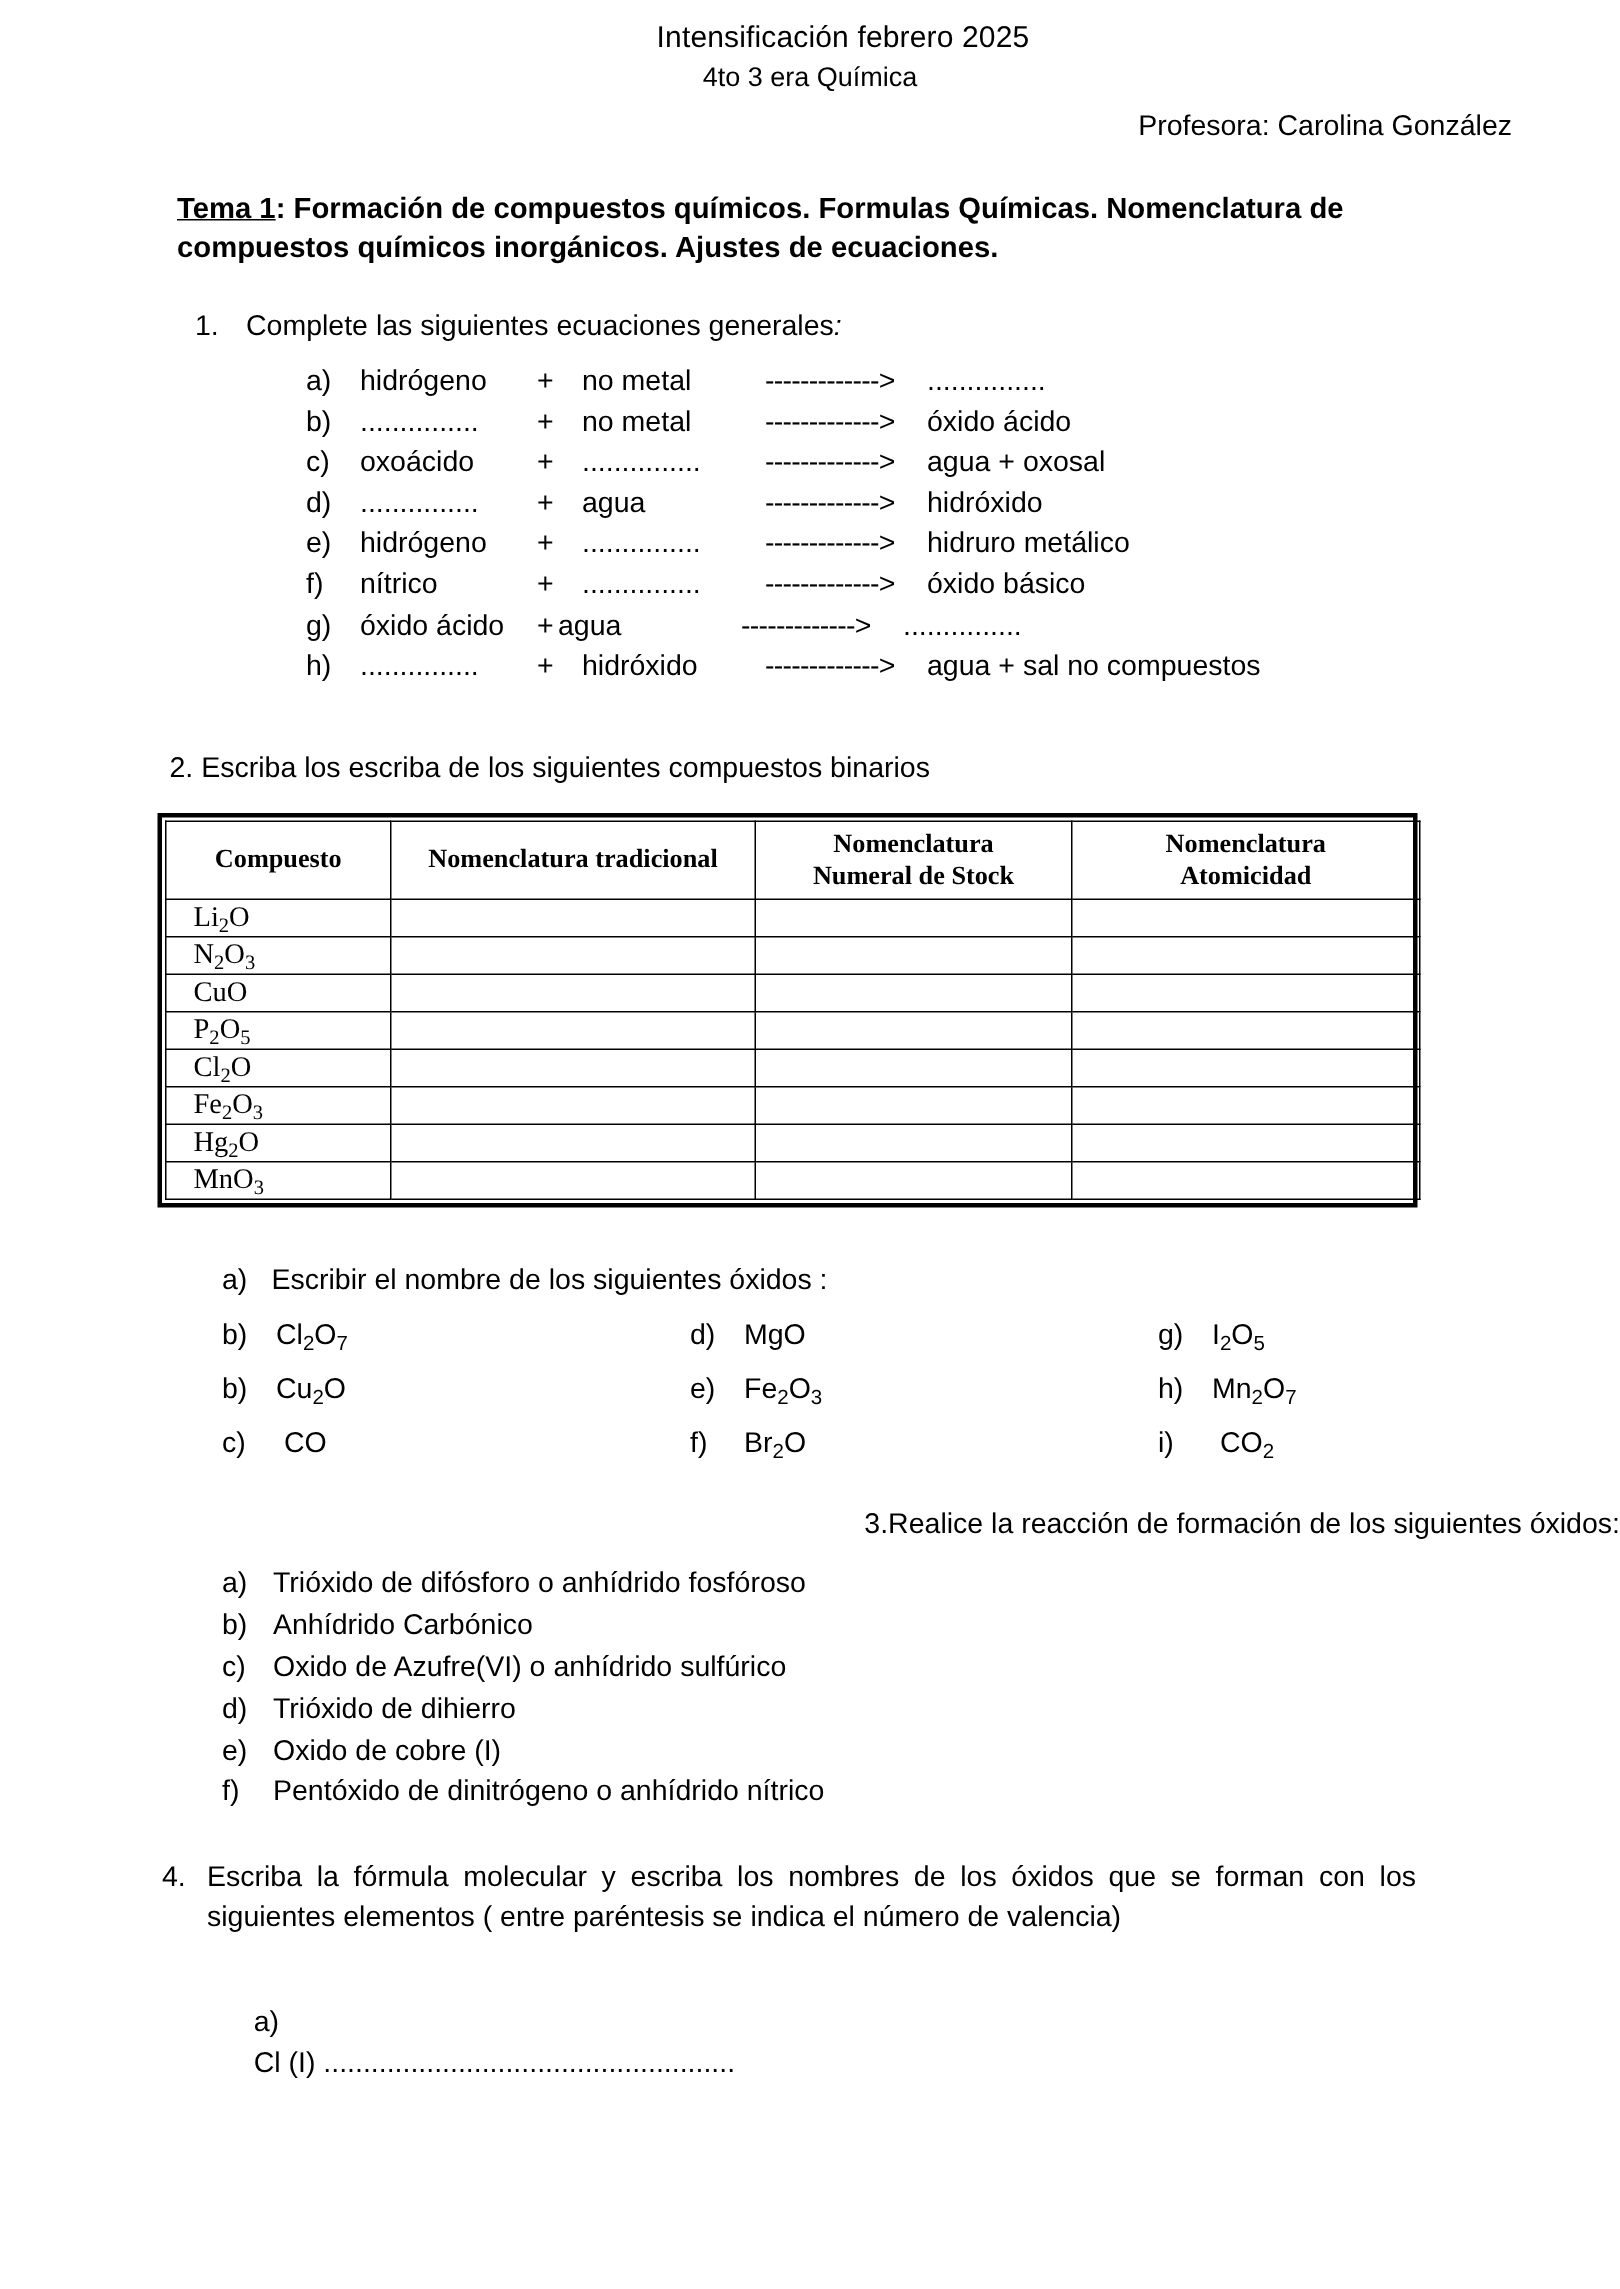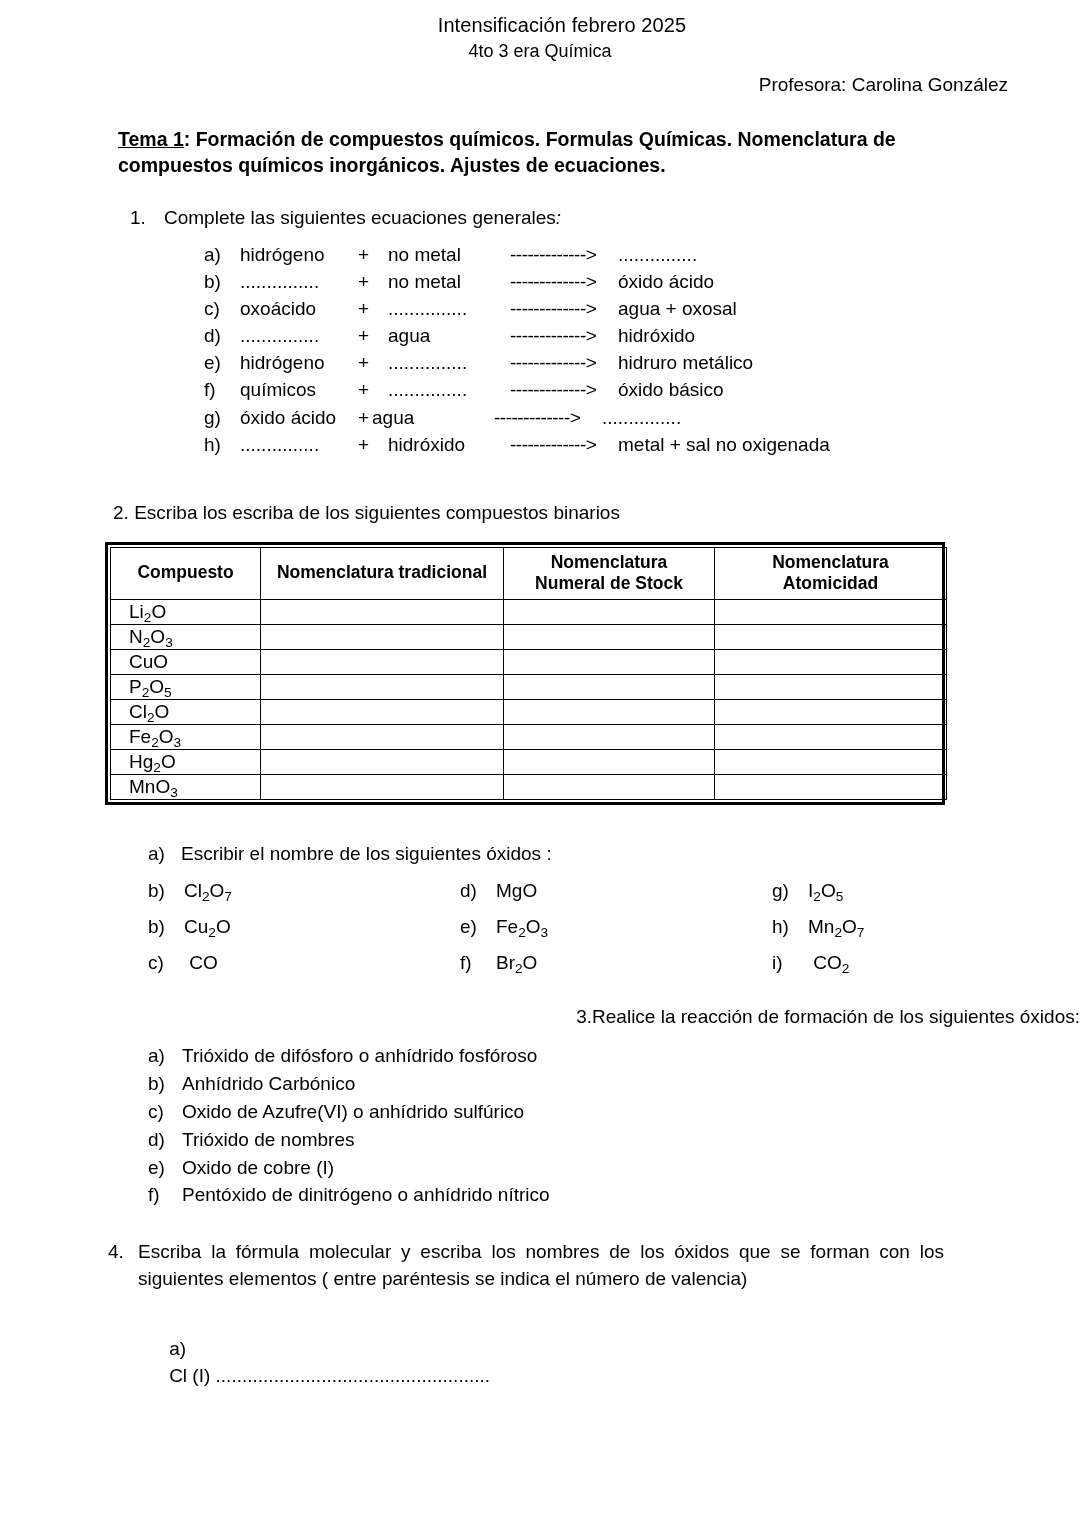--- a/index.html
+++ b/index.html
@@ -63,20 +63,21 @@
   .tbl-wrap {
     margin: 18px 0 0 105px;
     width: 840px;
     border: 3px solid #000;
     padding: 2px;
   }
   table.nomen {
     width: 100%;
     border-collapse: collapse;
     table-layout: fixed;
+    font-family: Liberation Serif, serif;
   }
   table.nomen th, table.nomen td {
     border: 1.6px solid #000;
     font-size: 17.5px;
   }
   table.nomen th {
     font-weight: bold;
     text-align: center;
     height: 52px;
     line-height: 1.25;
@@ -185,41 +186,41 @@
   <div class="eqrow">
     <span class="eq-lbl">e)</span>
     <span class="eq-left">hidrógeno</span>
     <span class="eq-plus">+</span>
     <span class="eq-mid">...............</span>
     <span class="eq-arrow">-------------&gt;</span>
     <span class="eq-right">hidruro metálico</span>
   </div>
   <div class="eqrow">
     <span class="eq-lbl">f)</span>
-    <span class="eq-left">químicos</span>
+    <span class="eq-left">nítrico</span>
     <span class="eq-plus">+</span>
     <span class="eq-mid">...............</span>
     <span class="eq-arrow">-------------&gt;</span>
     <span class="eq-right">óxido básico</span>
   </div>
   <div class="eqrow">
     <span class="eq-lbl">g)</span>
     <span class="eq-left">óxido ácido</span>
     <span class="eq-plus tight">+</span>
     <span class="eq-mid">agua</span>
     <span class="eq-arrow">-------------&gt;</span>
     <span class="eq-right">...............</span>
   </div>
   <div class="eqrow">
     <span class="eq-lbl">h)</span>
     <span class="eq-left">...............</span>
     <span class="eq-plus">+</span>
     <span class="eq-mid">hidróxido</span>
     <span class="eq-arrow">-------------&gt;</span>
-    <span class="eq-right">metal + sal no oxigenada</span>
+    <span class="eq-right">agua + sal no compuestos</span>
   </div>
 </div>
 
 <div class="ex2-head">
   <span>2.</span>
   <span>Escriba  los escriba de los siguientes compuestos binarios</span>
 </div>
 
 <div class="tbl-wrap">
   <table class="nomen">
@@ -360,21 +361,21 @@
   <div class="ex3-item">
     <span class="lbl">b)</span>
     <span>Anhídrido Carbónico</span>
   </div>
   <div class="ex3-item">
     <span class="lbl">c)</span>
     <span>Oxido de Azufre(VI) o anhídrido sulfúrico</span>
   </div>
   <div class="ex3-item">
     <span class="lbl">d)</span>
-    <span>Trióxido de nombres</span>
+    <span>Trióxido de dihierro</span>
   </div>
   <div class="ex3-item">
     <span class="lbl">e)</span>
     <span>Oxido de cobre (I)</span>
   </div>
   <div class="ex3-item">
     <span class="lbl">f)</span>
     <span>Pentóxido de dinitrógeno o anhídrido nítrico</span>
   </div>
 </div>

